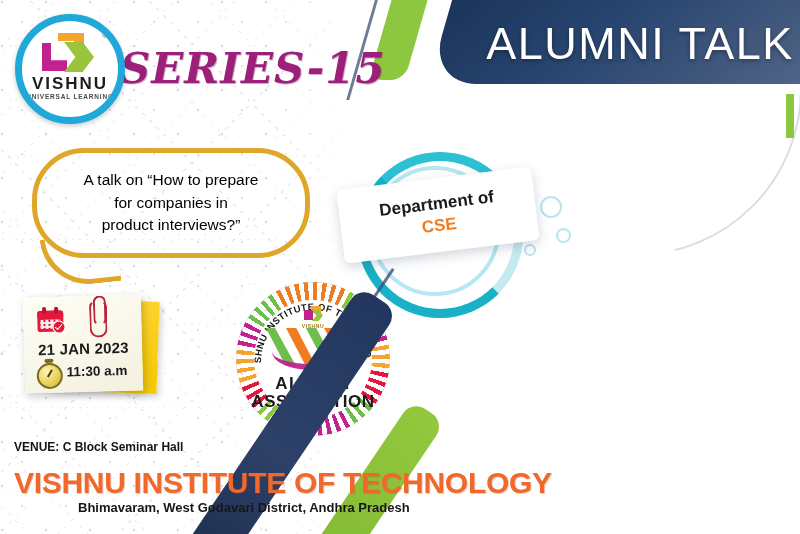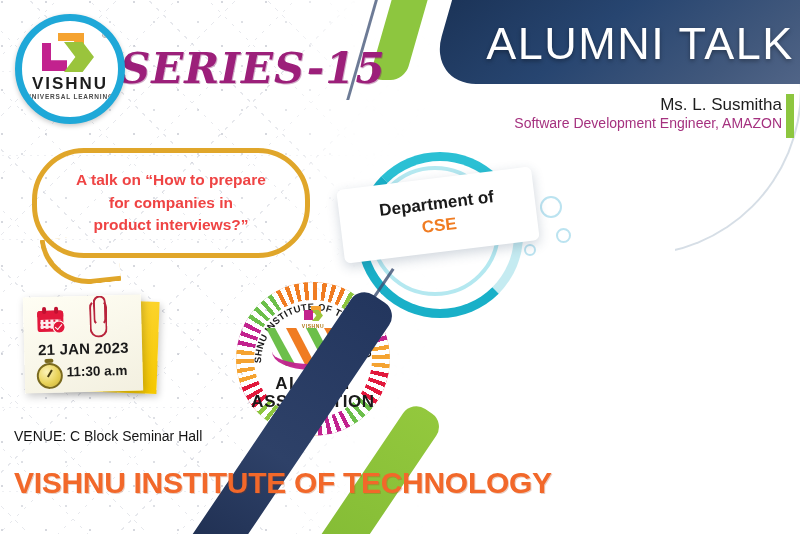--- a/index.html
+++ b/index.html
@@ -248,22 +248,22 @@
 
   
   .bubble{
     position:absolute;left:32px;top:148px;width:268px;height:100px;
     border:5px solid #e0a62a;border-radius:52px;
     background:transparent;
     display:flex;align-items:center;justify-content:center;
   }
   .bubble-text{
     text-align:center;
-    color:#ef4444;
-    font-size:15.5px;font-weight:bold;line-height:1.48;
+    color:#000000;
+    font-size:15.5px;font-weight:normal;line-height:1.48;
     padding:0 14px;
   }
   .bubble-tail{
     position:absolute;left:42px;top:236px;width:72px;height:44px;
     border-left:5px solid #e0a62a;
     border-bottom:5px solid #e0a62a;
     border-radius:0 0 0 56px;
     transform:rotate(-6deg);
   }
 
@@ -476,22 +476,22 @@
   }
   .ribbon-white{
     position:absolute;left:454px;top:398px;width:16px;height:240px;
     background:#ffffff;
     transform:rotate(34deg);
     transform-origin:top left;
   }
 
   
   .venue{
-    position:absolute;left:14px;top:428px;
-    font-size:14px;font-weight:normal;color:#141414;
+    position:absolute;left:14px;top:440px;
+    font-size:12px;font-weight:bold;color:#141414;
   }
   .institute{
     position:absolute;left:14px;top:466px;
     font-size:30px;font-weight:bold;color:#f2682a;
     letter-spacing:-.3px;
     text-shadow:1px 1px 0 rgba(170,60,10,.25);
     white-space:nowrap;
   }
   .address{
     position:absolute;left:78px;top:500px;
@@ -534,24 +534,20 @@
   <div class="bg-white-fade"></div>
   <div class="circle-mask"></div>
   <div class="circle-mask-fill"></div>
 
   <div class="thin-slash"></div>
   <div class="green-slash"></div>
   <div class="banner"></div>
   <div class="banner-label">ALUMNI TALK</div>
 
   <div class="speaker-bar"></div>
-  <div class="speaker">
-    <div class="speaker-name">Ms. L. Susmitha</div>
-    <div class="speaker-role">Software Development Engineer, AMAZON</div>
-  </div>
 
   <div class="series">SERIES-15</div>
 
   <div class="vlogo">
     <div class="mark">
       <div class="m-orange"></div>
       <div class="m-magenta"></div>
       <div class="m-green"></div>
     </div>
     <div class="reg">®</div>
@@ -625,14 +621,15 @@
     <div class="aa2">ASSOCIATION</div>
   </div>
 
   <div class="ribbon-thin"></div>
   <div class="ribbon-navy"></div>
   <div class="ribbon-white"></div>
   <div class="ribbon-green"></div>
 
   <div class="venue">VENUE: C Block Seminar Hall</div>
   <div class="institute">VISHNU INSTITUTE OF TECHNOLOGY</div>
+  <div class="address">Bhimavaram, West Godavari District, Andhra Pradesh</div>
 
 </div>
 
 </body></html>

